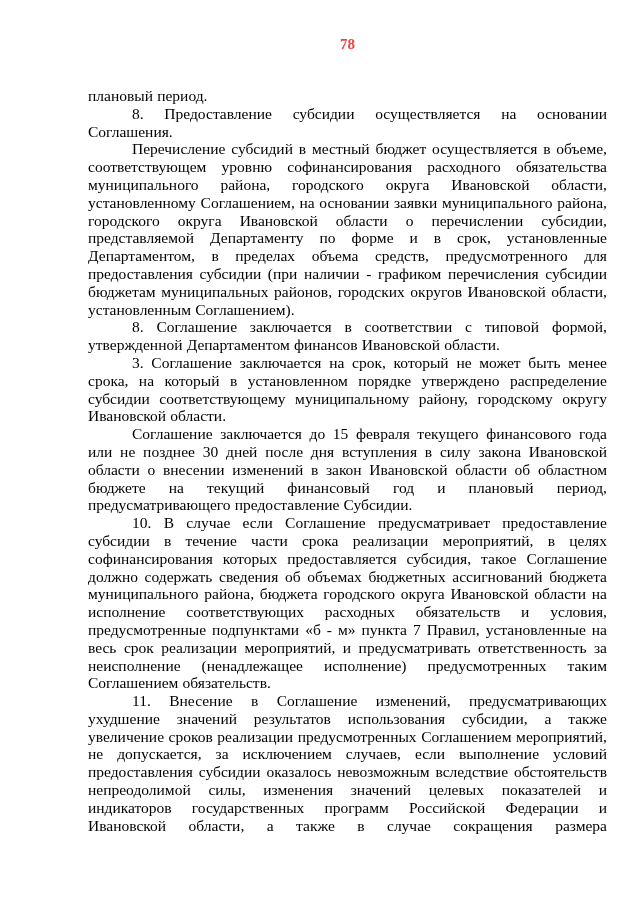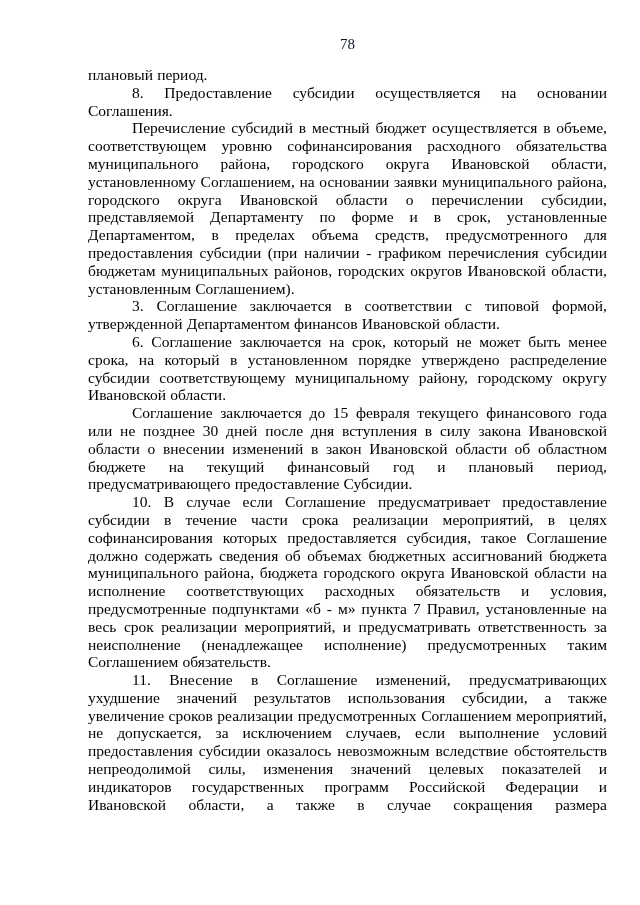--- a/index.html
+++ b/index.html
@@ -17,53 +17,55 @@
     overflow: hidden;
   }
   .pagenum {
     position: absolute;
     top: 36px;
     left: 88px;
     width: 519px;
     text-align: center;
     font-size: 15px;
     line-height: 17px;
-    color: #0f172a;
+    color: #ef4444;
+    font-weight: bold;
   }
   .doc-body {
     position: absolute;
     top: 66px;
     left: 88px;
     width: 519px;
     font-size: 15.5px;
     line-height: 17.8px;
     text-align: justify;
   }
   .para {
     margin: 0;
     padding: 0;
     text-indent: 44px;
     word-spacing: 0.02em;
   }
   .para.noindent {
     text-indent: 0;
+    margin-top: 21px;
   }
   .para.stretch-last {
     text-align-last: justify;
   }
 </style>
 </head>
 <body>
 
 <div class="page">
   <div class="pagenum">78</div>
 
   <div class="doc-body">
     <p class="para noindent">плановый период.</p>
     <p class="para">8. Предоставление субсидии осуществляется на основании Соглашения.</p>
     <p class="para">Перечисление субсидий в местный бюджет осуществляется в объеме, соответствующем уровню софинансирования расходного обязательства муниципального района, городского округа Ивановской области, установленному Соглашением, на основании заявки муниципального района, городского округа Ивановской области о перечислении субсидии, представляемой Департаменту по форме и в срок, установленные Департаментом, в пределах объема средств, предусмотренного для предоставления субсидии (при наличии - графиком перечисления субсидии бюджетам муниципальных районов, городских округов Ивановской области, установленным Соглашением).</p>
-    <p class="para">3. Соглашение заключается в соответствии с типовой формой, утвержденной Департаментом финансов Ивановской области.</p>
-    <p class="para">6. Соглашение заключается на срок, который не может быть менее срока, на который в установленном порядке утверждено распределение субсидии соответствующему муниципальному району, городскому округу Ивановской области.</p>
+    <p class="para">8. Соглашение заключается в соответствии с типовой формой, утвержденной Департаментом финансов Ивановской области.</p>
+    <p class="para">3. Соглашение заключается на срок, который не может быть менее срока, на который в установленном порядке утверждено распределение субсидии соответствующему муниципальному району, городскому округу Ивановской области.</p>
     <p class="para">Соглашение заключается до 15 февраля текущего финансового года или не позднее 30 дней после дня вступления в силу закона Ивановской области о внесении изменений в закон Ивановской области об областном бюджете на текущий финансовый год и плановый период, предусматривающего предоставление Субсидии.</p>
     <p class="para">10. В случае если Соглашение предусматривает предоставление субсидии в течение части срока реализации мероприятий, в целях софинансирования которых предоставляется субсидия, такое Соглашение должно содержать сведения об объемах бюджетных ассигнований бюджета муниципального района, бюджета городского округа Ивановской области на исполнение соответствующих расходных обязательств и условия, предусмотренные подпунктами «б - м» пункта 7 Правил, установленные на весь срок реализации мероприятий, и предусматривать ответственность за неисполнение (ненадлежащее исполнение) предусмотренных таким Соглашением обязательств.</p>
     <p class="para stretch-last">11. Внесение в Соглашение изменений, предусматривающих ухудшение значений результатов использования субсидии, а также увеличение сроков реализации предусмотренных Соглашением мероприятий, не допускается, за исключением случаев, если выполнение условий предоставления субсидии оказалось невозможным вследствие обстоятельств непреодолимой силы, изменения значений целевых показателей и индикаторов государственных программ Российской Федерации и Ивановской области, а также в случае сокращения размера</p>
   </div>
 </div>
 
 </body></html>

